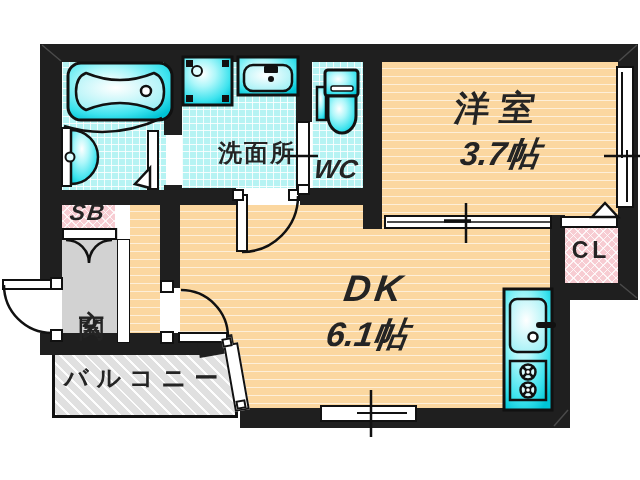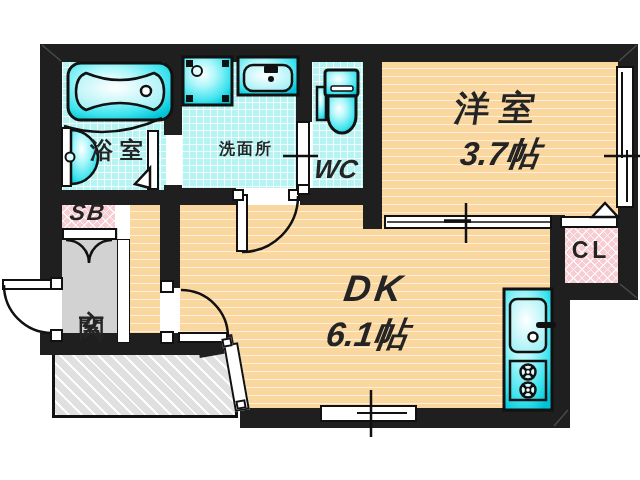--- a/index.html
+++ b/index.html
@@ -175,23 +175,23 @@
     <path d="M283,156 H318" stroke="#111" stroke-width="2.5"></path>
 
     <g stroke="#4a4a4a" stroke-width="1.5">
       <path d="M42,45 L61,61"></path>
         <path d="M637,45 L619,61"></path>
       <path d="M637,298 L620,284"></path>
         <path d="M554,426 L568,410"></path>
     </g>
   </svg>
 
-  <div class="lbl" style="left:86px;top:139px;width:68px;font-size:23px;letter-spacing:7px;">浴室</div>
-  <div class="lbl" style="left:198px;top:141px;width:96px;font-size:16px;letter-spacing:2px;">洗面所</div>
+  <div class="lbl" style="left:209px;top:141px;width:96px;font-size:24px;letter-spacing:2px;">洗面所</div>
   <div class="lbl it" style="left:310px;top:156px;width:52px;font-size:26px;font-style:italic;">WC</div>
   <div class="lbl it" style="left:425px;top:90px;width:150px;font-size:35px;letter-spacing:10px;">洋室</div>
   <div class="lbl it" style="left:412px;top:137px;width:176px;font-size:33px;font-style:italic;">3.7帖</div>
   <div class="lbl it" style="left:327px;top:270px;width:96px;font-size:37px;letter-spacing:4px;font-style:italic;">DK</div>
   <div class="lbl it" style="left:292px;top:317px;width:150px;font-size:34px;font-style:italic;">6.1帖</div>
   <div class="lbl" style="left:566px;top:239px;width:50px;font-size:23px;letter-spacing:4px;text-align:center;">CL</div>
   <div class="lbl it" style="left:62px;top:201px;width:52px;font-size:23px;font-style:italic;letter-spacing:2px;">SB</div>
   <div class="lbl" style="left:74px;top:248px;width:30px;height:96px;font-size:25px;writing-mode:vertical-rl;text-orientation:upright;letter-spacing:6px;">玄関</div>
+  <div class="lbl" style="left:56px;top:366px;width:178px;font-size:24px;letter-spacing:8px;">バルコニー</div>
 </div>
 
 </body></html>

